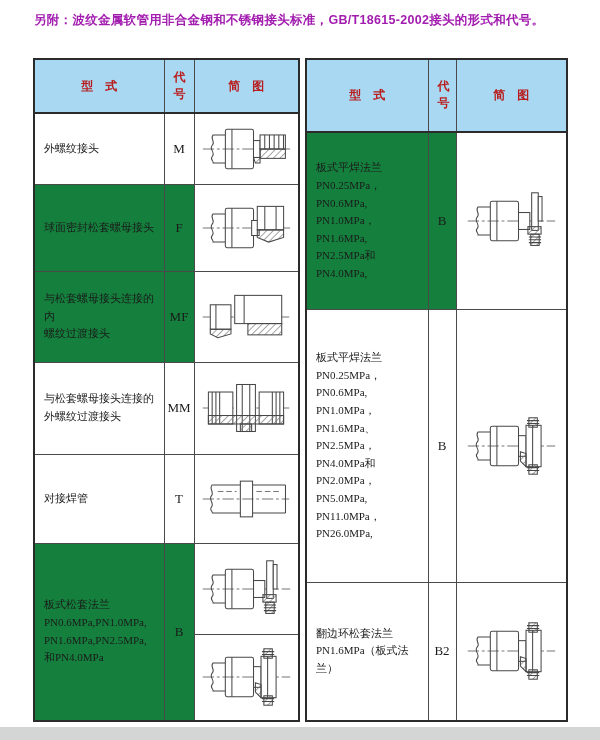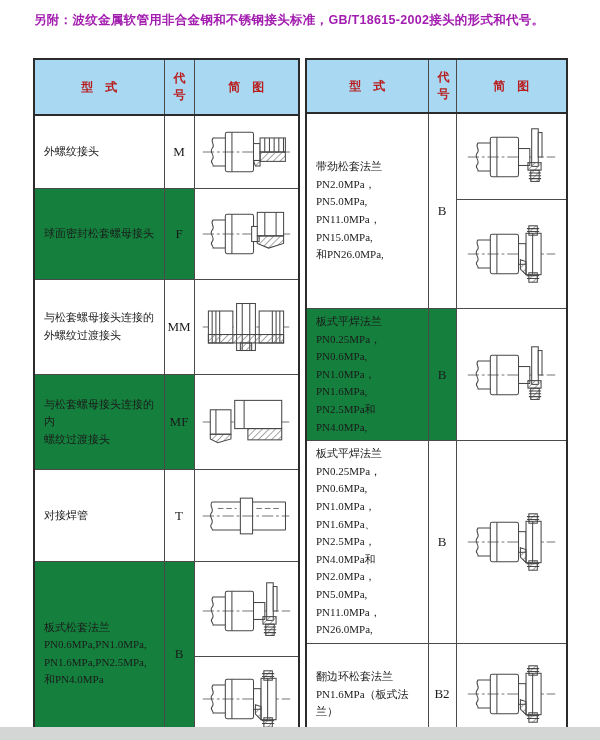--- a/index.html
+++ b/index.html
@@ -154,37 +154,37 @@
     </tr>
     <tr style="height:87px">
       <td class="t hl">球面密封松套螺母接头</td>
       <td class="c hl">F</td>
       <td class="d">
         <svg class="diag" width="94" height="64" viewBox="0 0 100 64">
               <use href="#sym-nut"></use>
             </svg>
       </td>
     </tr>
+    <tr style="height:91px">
+      <td class="t hl">与松套螺母接头连接的内
+螺纹过渡接头</td>
+      <td class="c hl">MF</td>
+      <td class="d">
+        <svg class="diag" width="94" height="68" viewBox="0 0 100 64">
+              <use href="#sym-adapter"></use>
+            </svg>
+      </td>
+    </tr>
     <tr style="height:92px">
       <td class="t">与松套螺母接头连接的
 外螺纹过渡接头</td>
       <td class="c">MM</td>
       <td class="d">
         <svg class="diag" width="94" height="68" viewBox="0 0 100 64">
               <use href="#sym-nipple"></use>
-            </svg>
-      </td>
-    </tr>
-    <tr style="height:91px">
-      <td class="t hl">与松套螺母接头连接的内
-螺纹过渡接头</td>
-      <td class="c hl">MF</td>
-      <td class="d">
-        <svg class="diag" width="94" height="68" viewBox="0 0 100 64">
-              <use href="#sym-adapter"></use>
             </svg>
       </td>
     </tr>
     <tr style="height:89px">
       <td class="t">对接焊管</td>
       <td class="c">T</td>
       <td class="d">
         <svg class="diag" width="94" height="62" viewBox="0 0 100 64">
               <use href="#sym-tube"></use>
             </svg>
@@ -217,39 +217,20 @@
         <col style="width:122px">
         <col style="width:28px">
         <col style="width:111px">
       </colgroup>
     <tbody>
         <tr>
       <th>型　式</th>
       <th>代号</th>
       <th>简　图</th>
     </tr>
-    <tr style="height:194px">
-      <td class="t">带劲松套法兰
-PN2.0MPa，PN5.0MPa,
-PN11.0MPa，PN15.0MPa,
-和PN26.0MPa,</td>
-      <td class="c">B</td>
-      <td class="d">
-        <div class="sub" style="height:85px">
-          <svg class="diag" width="94" height="70" viewBox="0 0 100 64">
-                <use href="#sym-flangeA"></use>
-              </svg>
-        </div>
-        <div class="sub" style="height:108px">
-          <svg class="diag" width="94" height="78" viewBox="0 0 100 64">
-                <use href="#sym-flangeB"></use>
-              </svg>
-        </div>
-      </td>
-    </tr>
     <tr style="height:101px">
       <td class="t hl">板式平焊法兰
 PN0.25MPa，PN0.6MPa,
 PN1.0MPa，PN1.6MPa,
 PN2.5MPa和PN4.0MPa,</td>
       <td class="c hl">B</td>
       <td class="d">
         <svg class="diag" width="94" height="74" viewBox="0 0 100 64">
               <use href="#sym-flangeA"></use>
             </svg>

